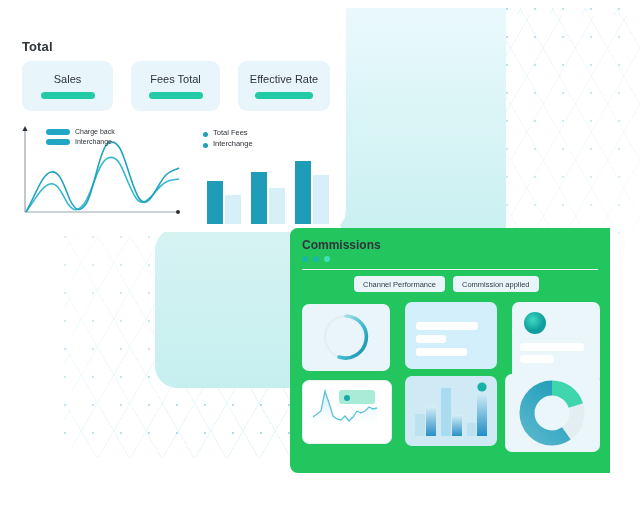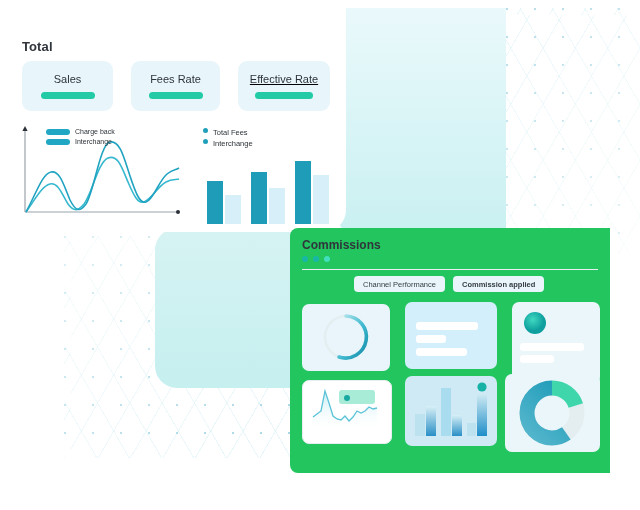--- a/index.html
+++ b/index.html
@@ -57,36 +57,36 @@
     position:absolute;left:22px;top:39px;
     font-size:13px;font-weight:bold;color:#30353c;letter-spacing:.1px;
   }
   .kpi{
     position:absolute;top:61px;height:50px;
     background:#e8f6fb;border-radius:9px;
     display:flex;flex-direction:column;align-items:center;justify-content:center;gap:7px;
   }
   #kpi-0{left:22px;width:91px;text-align:right;}
   #kpi-1{left:131px;width:89px;}
-  #kpi-2{left:238px;width:92px;text-decoration:underline;}
+  #kpi-2{left:238px;width:92px;}
   .kpi-label{font-size:11px;color:#2e333a;}
   .kpi-bar{width:54px;height:7px;border-radius:4px;background:#22cba6;}
   #kpi-2 .kpi-bar{width:58px;}
 
   
   #line-chart{position:absolute;left:16px;top:124px;width:168px;height:100px;}
   .lc-legend{position:absolute;left:30px;top:4px;}
   .lc-legend-row{display:flex;align-items:center;gap:5px;margin-bottom:3px;}
   .lc-swatch{width:24px;height:6px;border-radius:3px;background:#21a7c4;}
   .lc-text{font-size:7px;color:#2d3339;}
 
   
   #bar-chart{position:absolute;left:203px;top:128px;width:130px;height:96px;}
   .bc-legend{position:absolute;left:0;top:0;}
-  .bc-legend-row{display:flex;align-items:flex-start;gap:5px;margin-bottom:2px;}
+  .bc-legend-row{display:flex;align-items:flex-end;gap:5px;margin-bottom:2px;}
   .bc-dot{width:5px;height:5px;border-radius:50%;background:#1f9fba;}
   .bc-text{font-size:7.5px;color:#2d3339;}
   .bc-plot{position:absolute;left:4px;bottom:0;height:78px;display:flex;align-items:flex-end;gap:10px;}
   .bc-group{display:flex;align-items:flex-end;gap:2px;}
   .bc-bar{width:16px;}
   .bc-bar.a{background:#1e9cb8;}
   .bc-bar.b{background:#d6eff8;}
 
   
   #comm-card{
@@ -95,21 +95,21 @@
   }
   #comm-title{position:absolute;left:12px;top:10px;font-size:12px;font-weight:bold;color:#30353c;}
   #comm-dots{position:absolute;left:12px;top:28px;display:flex;gap:5px;}
   .cdot{width:6px;height:6px;border-radius:50%;}
   #comm-rule{position:absolute;left:12px;top:41px;width:296px;height:1px;background:#eceff1;}
   .tabpill{
     position:absolute;top:48px;height:16px;background:#e9f5fb;border-radius:4px;
     display:flex;align-items:center;justify-content:center;padding:0 9px;
   }
   #tab-0{left:64px;justify-content:center;}
-  #tab-1{left:163px;font-weight:bold;}
+  #tab-1{left:163px;}
   .tabpill span{font-size:7.5px;color:#353b42;white-space:nowrap;}
 
   
   .widget{position:absolute;border-radius:7px;overflow:hidden;}
   #w-donutring{left:12px;top:76px;width:88px;height:67px;background:#e9f5fb;}
   #w-lines-blue{left:115px;top:74px;width:92px;height:67px;background:#d4effc;}
   #w-avatar{left:222px;top:74px;width:88px;height:82px;background:#eaf6fa;}
   #w-sparkline{left:12px;top:152px;width:88px;height:62px;background:#ffffff;border:1px solid #e6eef1;}
   #w-bars{left:115px;top:148px;width:92px;height:70px;background:#cfeaf5;}
   #w-donut{left:215px;top:146px;width:95px;height:78px;background:#eaf6fa;}
@@ -131,21 +131,21 @@
 
   <div id="fees-card">
 
     <div id="fees-title">Total</div>
 
     <div class="kpi" id="kpi-0">
       <div class="kpi-label">Sales</div>
       <div class="kpi-bar"></div>
     </div>
     <div class="kpi" id="kpi-1">
-      <div class="kpi-label">Fees Rate</div>
+      <div class="kpi-label">Fees Total</div>
       <div class="kpi-bar"></div>
     </div>
     <div class="kpi" id="kpi-2">
       <div class="kpi-label">Effective Rate</div>
       <div class="kpi-bar"></div>
     </div>
 
     <div id="line-chart">
       <svg width="168" height="100" viewBox="0 0 168 100">
 

